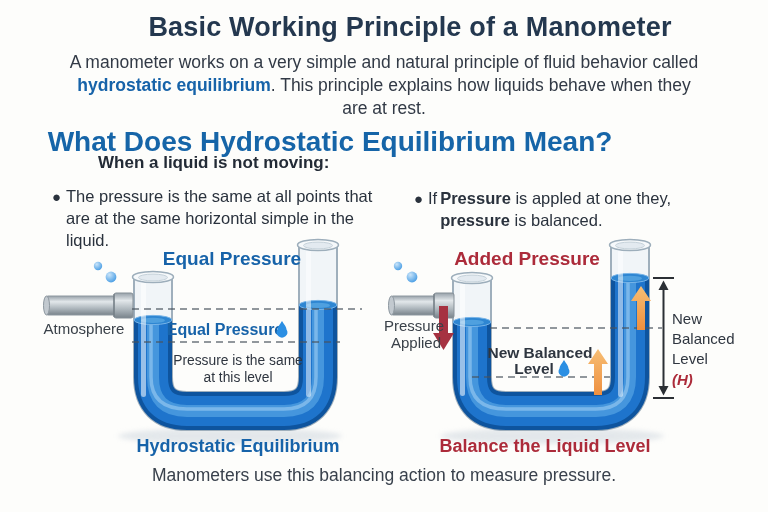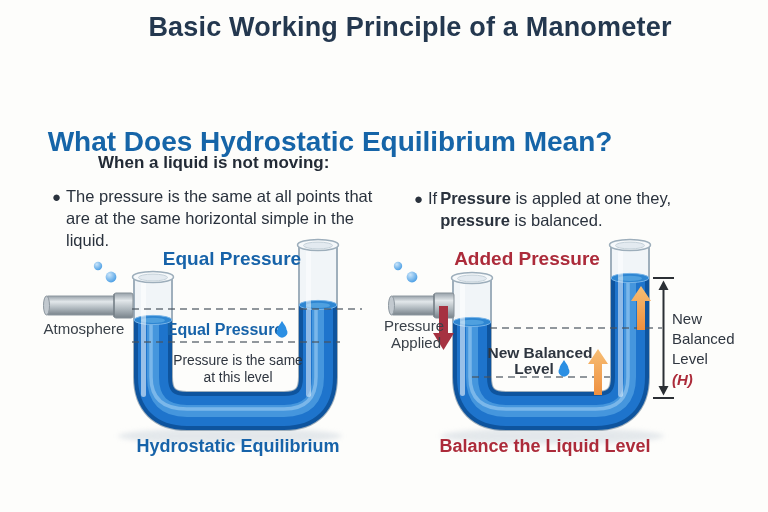--- a/index.html
+++ b/index.html
@@ -43,20 +43,21 @@
   }
   svg text{font-family:"Liberation Sans",sans-serif;}
 </style>
 </head>
 <body>
 
 <div class="canvas">
 
   <div class="page-title">Basic Working Principle of a Manometer</div>
 
+  <div class="intro"><span>A manometer works on a very simple and natural principle of fluid behavior called </span><b>hydrostatic equilibrium</b><span>. This principle explains how liquids behave when they are at rest.</span></div>
 
   <div class="section-heading">What Does Hydrostatic Equilibrium Mean?</div>
 
   <div class="subheading">When a liquid is not moving:</div>
 
   <div class="bullet bullet-left">
     <span class="dot">●</span>
     <span>The pressure is the same at all points that are at the same horizontal simple in the liquid.</span>
   </div>
 
@@ -230,14 +231,15 @@
     <path d="M 192 122 C 194.5 126 196.5 128 196.5 130.5 A 5.3 5.3 0 1 1 187.5 130.5 C 187.5 128 189.5 126 192 122 Z" fill="#2B8FE3"></path>
     <g font-size="15" fill="#2F3640">
       <text x="300" y="86">New</text>
       <text x="300" y="106">Balanced</text>
       <text x="300" y="126">Level</text>
       <text x="300" y="147" font-weight="bold" font-style="italic" fill="#AC2B3A">(H)</text>
     </g>
     <text x="173" y="214" text-anchor="middle" font-size="18" font-weight="bold" fill="#AC2B3A">Balance the Liquid Level</text>
   </svg>
 
+  <div class="footer-caption">Manometers use this balancing action to measure pressure.</div>
 
 </div>
 
 </body></html>

